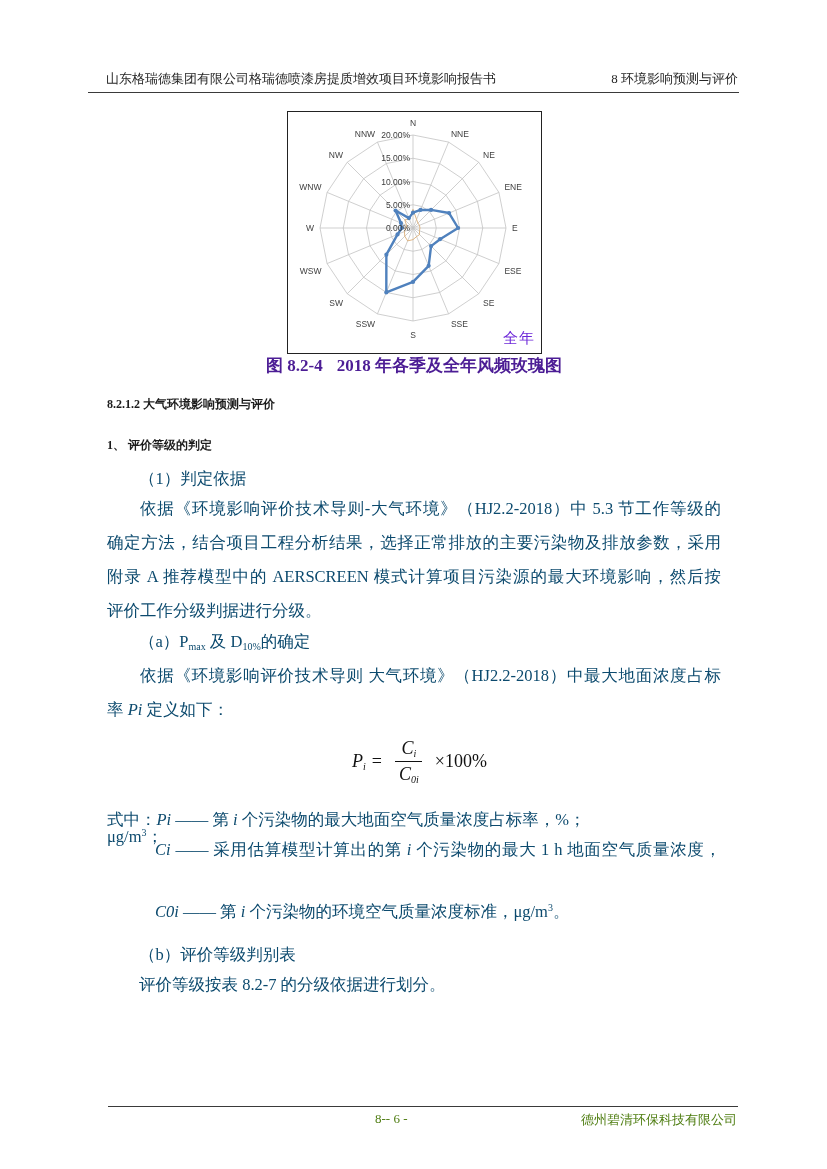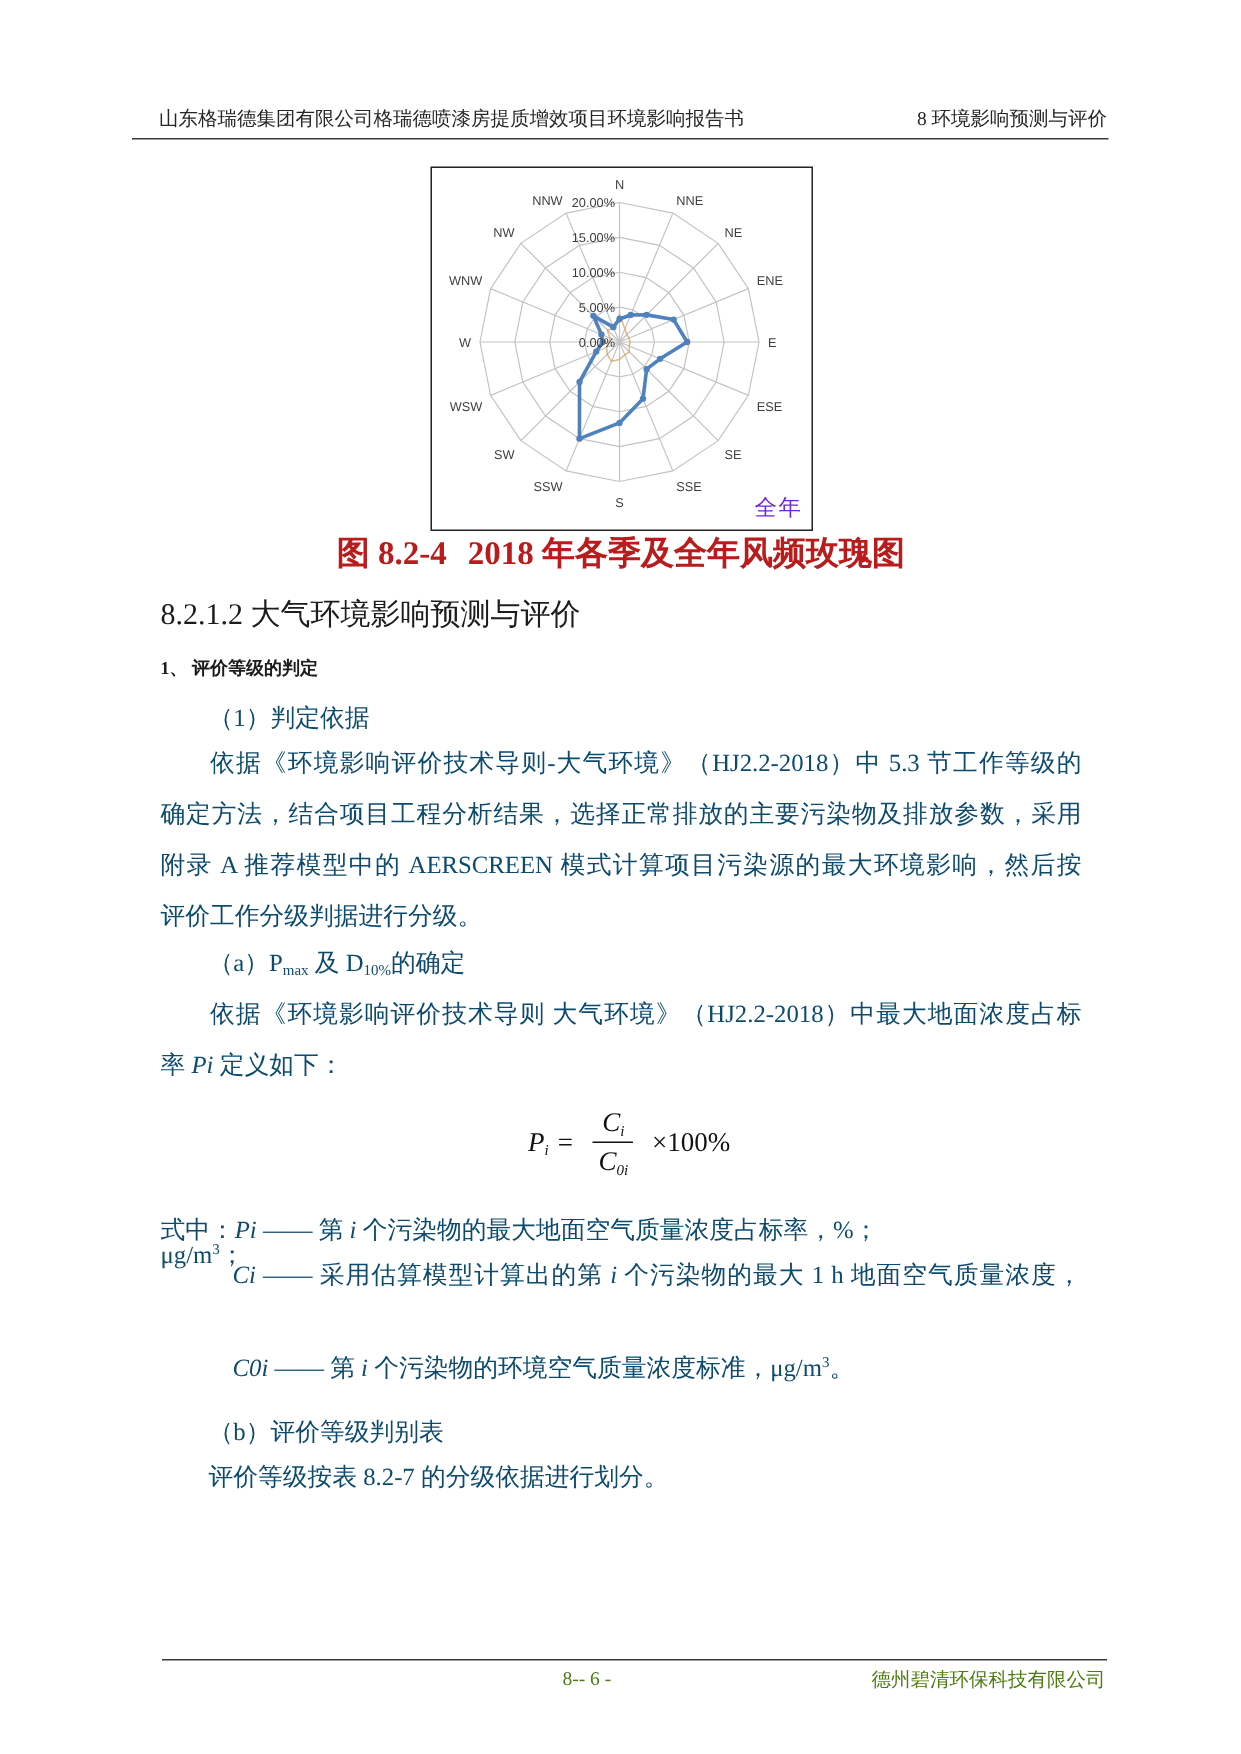--- a/index.html
+++ b/index.html
@@ -9,24 +9,24 @@
   
   .hdr-text{font-size:13px;color:#262626;white-space:nowrap;}
   .rule{position:absolute;height:1px;background:#3a3a3a;}
   .ftr-text{font-size:13px;color:#4d7c0f;white-space:nowrap;}
   
   .fig-box{position:absolute;left:287px;top:97px;width:253px;height:241px;background:#fff;
            border:1px solid #222;}
   .corner-label{position:absolute;right:6px;bottom:5px;font-size:15px;color:#6d28d9;
                 font-family:"Liberation Serif",serif;letter-spacing:1px;}
   .caption{position:absolute;left:107px;top:340px;width:614px;text-align:center;
-           font-size:22px;font-weight:bold;color:#b91c1c;}
+           font-size:17px;font-weight:bold;color:#4c1d95;}
   .caption .gap{display:inline-block;width:14px;}
   
-  .h1{left:107px;top:382px;font-size:20px;font-weight:normal;}
+  .h1{left:107px;top:382px;font-size:12px;font-weight:bold;}
   .h2{left:107px;top:423px;font-size:12px;font-weight:bold;}
   .bodyline{font-size:16.5px;line-height:34px;color:#0c4a6e;}
   .tblock{position:absolute;left:107px;width:614px;}
   .jlast{text-align:justify;text-align-last:justify;}
   .indent{text-indent:33px;}
   .it{font-style:italic;}
   sub.s{font-size:10px;vertical-align:-3px;line-height:0;}
   sup.s{font-size:10px;vertical-align:6px;line-height:0;}
   
   .formula{position:absolute;left:352px;top:724px;display:flex;align-items:center;

